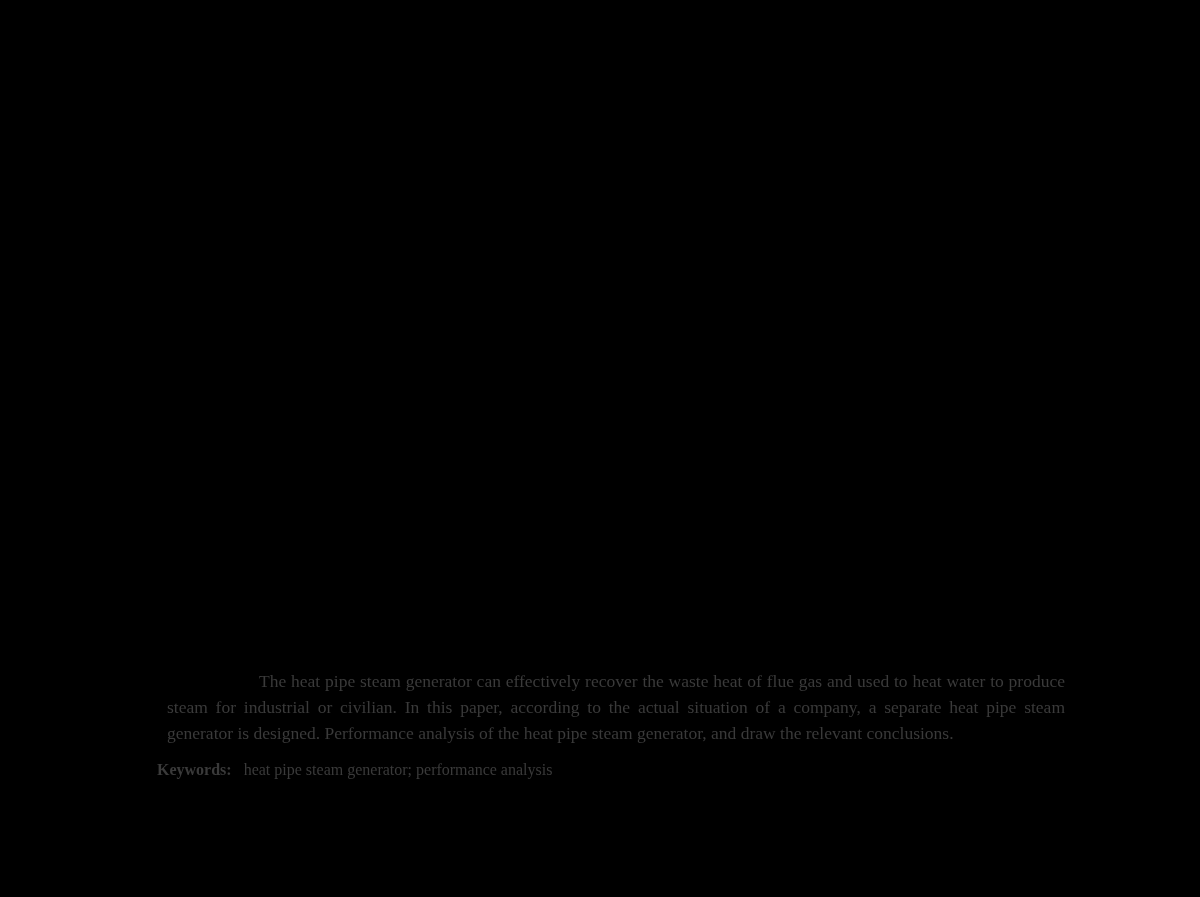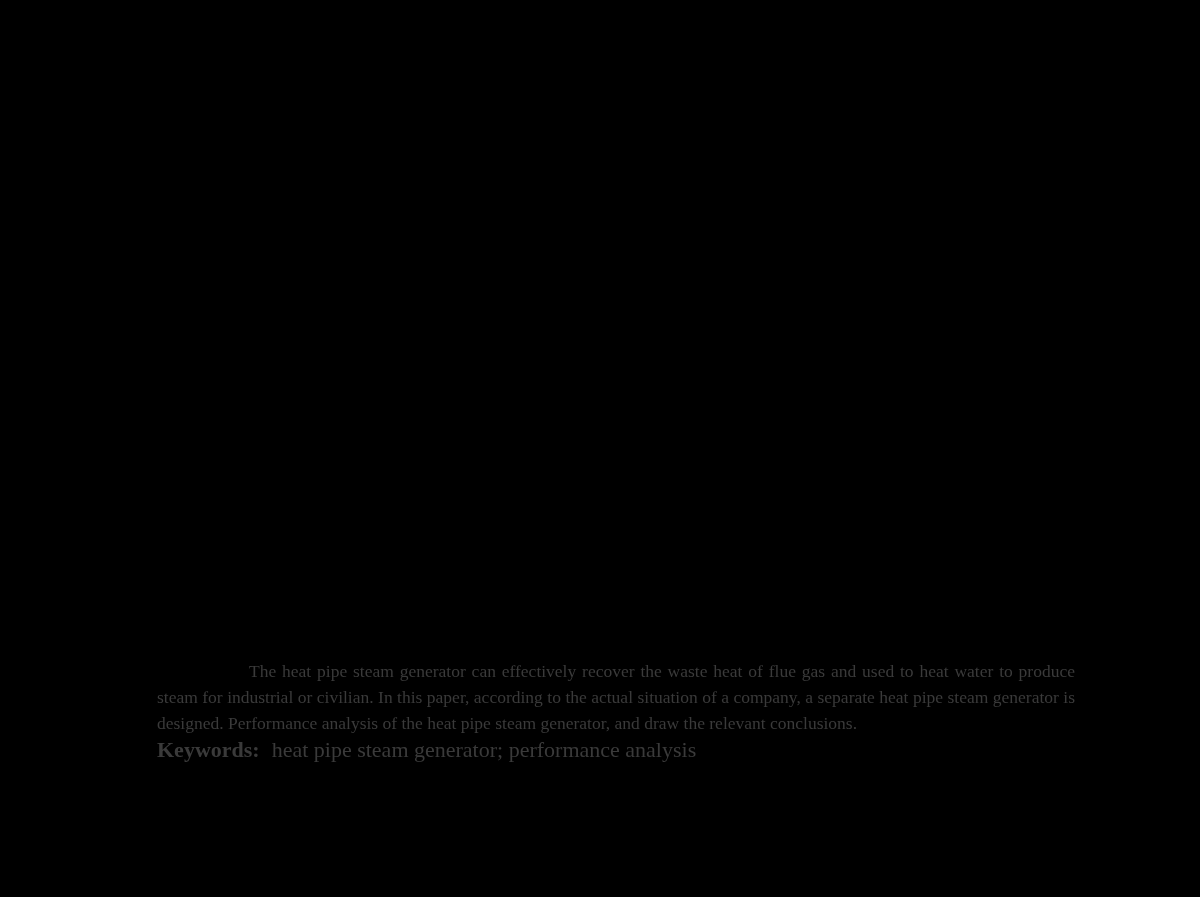--- a/index.html
+++ b/index.html
@@ -25,32 +25,32 @@
     top: 658px;
     width: 918px;
   }
   .abstract-body {
     color: #3a3a3a;
     font-family: "Liberation Serif", serif;
     font-size: 17.5px;
     line-height: 26px;
     text-align: justify;
     text-justify: inter-word;
-    margin: 0;
+    margin: 10px;
   }
   .abstract-body .indent {
     display: inline-block;
     width: 92px;
   }
   .keywords-line {
     margin: 0;
     padding-top: 1px;
     color: #3a3a3a;
     font-family: "Liberation Serif", serif;
-    font-size: 22px;
+    font-size: 16px;
     line-height: 26px;
     white-space: nowrap;
   }
   .keywords-label {
     font-weight: bold;
     color: #3a3a3a;
   }
   .kw-sep {
     display: inline-block;
     width: 12px;

